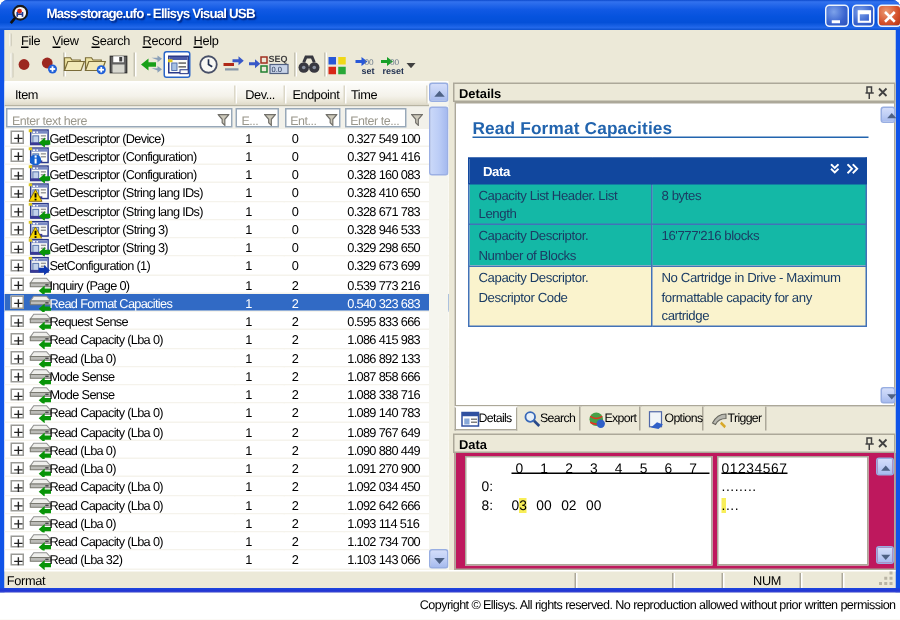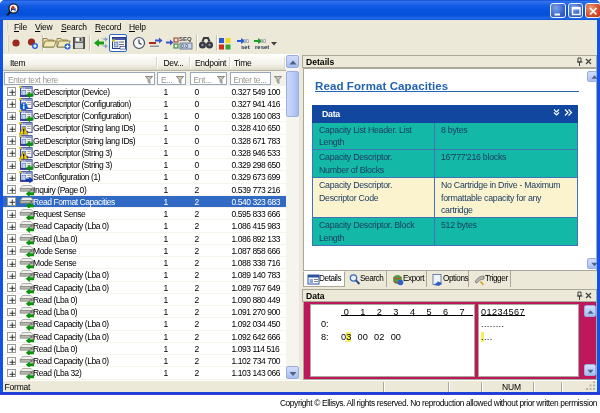--- a/index.html
+++ b/index.html
@@ -89,20 +89,21 @@
 #copyright { position:absolute; right:3px; top:398px; font-size:8.4px; color:#000; letter-spacing:-0.38px; }
 </style></head><body>
 <div id="win">
   <div id="titlebar">
     <svg id="appicon" width="14" height="14" viewBox="0 0 14 14">
       <circle cx="7.5" cy="5.5" r="4.6" fill="#f8f8f8" stroke="#1a1a1a" stroke-width="1.4"></circle>
       <circle cx="7" cy="4.5" r="1.6" fill="#d82818"></circle>
       <path d="M5.5 5 L5.5 8.2 M5.5 6.5 L9 6.5 M9 5 L9 8.2" stroke="#203a90" stroke-width="1.1"></path>
       <path d="M4 9 L1.2 12.4" stroke="#101010" stroke-width="1.8"></path>
     </svg>
+    <div id="title">Mass-storage.ufo - Ellisys Visual USB</div>
     <div class="wbtn" id="btnmin">
         <svg width="15" height="15" viewBox="0 0 15 15">
           <rect x="3.5" y="9.5" width="5.5" height="2" fill="#fff"></rect>
         </svg>
       </div>
     <div class="wbtn" id="btnmax">
         <svg width="15" height="15" viewBox="0 0 15 15">
           <rect x="3.5" y="3.5" width="7.5" height="7" fill="none" stroke="#fff" stroke-width="1.4"></rect>
           <rect x="3.5" y="3.5" width="7.5" height="2" fill="#fff"></rect>
         </svg>
@@ -736,24 +737,20 @@
               <td style="width:122px">Capacity List Header. List<br>Length</td>
               <td>8 bytes</td>
             </tr>
         <tr class="blue">
               <td>Capacity Descriptor.<br>Number of Blocks</td>
               <td>16'777'216 blocks</td>
             </tr>
         <tr class="yellow">
               <td>Capacity Descriptor.<br>Descriptor Code</td>
               <td>No Cartridge in Drive - Maximum<br>formattable capacity for any<br>cartridge</td>
-            </tr>
-        <tr class="blue">
-              <td>Capacity Descriptor. Block<br>Length</td>
-              <td>512 bytes</td>
             </tr>
       </tbody>
         </table>
       <div class="sbtn" style="left:283.5px;top:2px;width:10px;height:11px">
           <svg width="9" height="7" viewBox="0 0 10 8">
             <path d="M5 1.5 L8.5 5.5 L1.5 5.5 Z" fill="#4d6185"></path>
           </svg>
         </div>
       <div class="sbtn" style="left:283.5px;top:189px;width:10px;height:11px">
           <svg width="9" height="7" viewBox="0 0 10 8">

